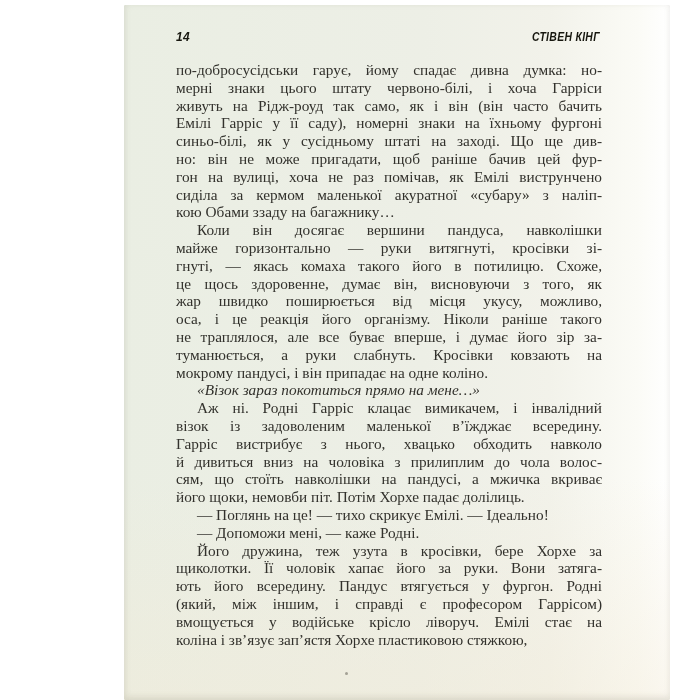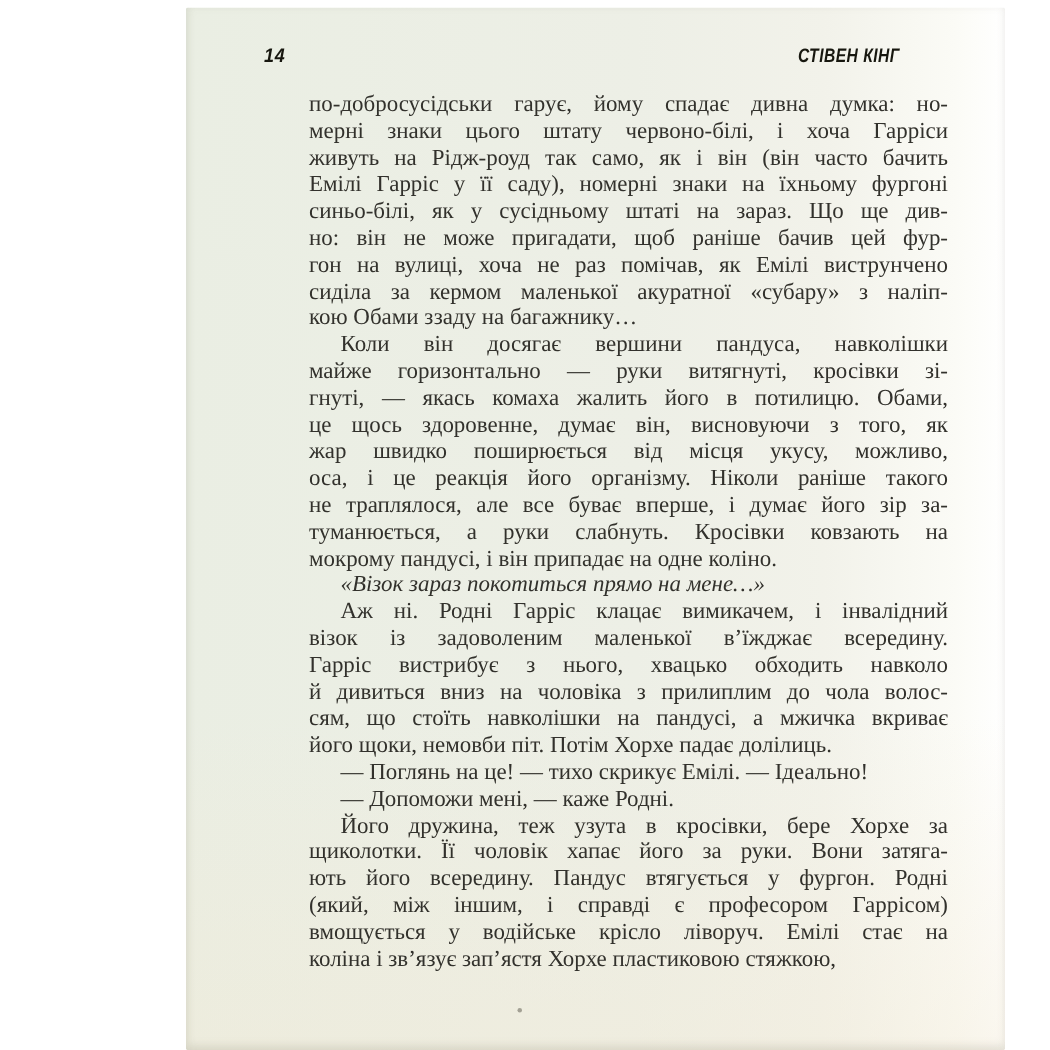--- a/index.html
+++ b/index.html
@@ -21,21 +21,21 @@
   .running-head{
     position:absolute;left:52px;right:70px;top:24px;
     display:flex;justify-content:space-between;align-items:baseline;
     font-family:"Liberation Sans", sans-serif;
     font-weight:700;font-size:13px;color:#17170f;font-style:italic;
   }
   .page-number{display:inline-block;transform:scaleX(0.92);transform-origin:left center;letter-spacing:0.5px;}
   .running-title{display:inline-block;transform:scaleX(0.8);transform-origin:right center;letter-spacing:0.4px;white-space:nowrap;}
   .body-text{
     position:absolute;left:52px;top:56px;width:426px;
-    font-size:15.3px;line-height:17.8px;color:#32312c;margin-left:30px;
+    font-size:15.3px;line-height:17.8px;color:#32312c;
   }
   .line{
     text-align:justify;
     -moz-text-align-last:justify;
     text-align-last:justify;
     white-space:normal;
     height:17.8px;overflow:visible;
   }
   .line.last{text-align-last:left;-moz-text-align-last:left;}
   .line.first.indent{text-indent:21px;}
@@ -51,28 +51,28 @@
 <div class="page-photo">
   <div class="running-head">
     <span class="page-number">14</span>
     <span class="running-title">СТІВЕН КІНГ</span>
   </div>
   <div class="body-text" id="body-text">
       <div class="line first">по-добросусідськи гарує, йому спадає дивна думка: но-</div>
       <div class="line">мерні знаки цього штату червоно-білі, і хоча Гарріси</div>
       <div class="line">живуть на Рідж-роуд так само, як і він (він часто бачить</div>
       <div class="line">Емілі Гарріс у її саду), номерні знаки на їхньому фургоні</div>
-      <div class="line">синьо-білі, як у сусідньому штаті на зараз. Що ще див-</div>
+      <div class="line">синьо-білі, як у сусідньому штаті на заході. Що ще див-</div>
       <div class="line">но: він не може пригадати, щоб раніше бачив цей фур-</div>
       <div class="line">гон на вулиці, хоча не раз помічав, як Емілі виструнчено</div>
       <div class="line">сиділа за кермом маленької акуратної «субару» з наліп-</div>
       <div class="line last">кою Обами ззаду на багажнику…</div>
       <div class="line first indent">Коли він досягає вершини пандуса, навколішки</div>
       <div class="line indent">майже горизонтально — руки витягнуті, кросівки зі-</div>
-      <div class="line indent">гнуті, — якась комаха жалить його в потилицю. Обами,</div>
+      <div class="line indent">гнуті, — якась комаха такого його в потилицю. Схоже,</div>
       <div class="line indent">це щось здоровенне, думає він, висновуючи з того, як</div>
       <div class="line indent">жар швидко поширюється від місця укусу, можливо,</div>
       <div class="line indent">оса, і це реакція його організму. Ніколи раніше такого</div>
       <div class="line indent">не траплялося, але все буває вперше, і думає його зір за-</div>
       <div class="line indent">туманюється, а руки слабнуть. Кросівки ковзають на</div>
       <div class="line last indent">мокрому пандусі, і він припадає на одне коліно.</div>
       <div class="line first last indent italic">«Візок зараз покотиться прямо на мене…»</div>
       <div class="line first indent">Аж ні. Родні Гарріс клацає вимикачем, і інвалідний</div>
       <div class="line indent">візок із задоволеним маленької в’їжджає всередину.</div>
       <div class="line indent">Гарріс вистрибує з нього, хвацько обходить навколо</div>

